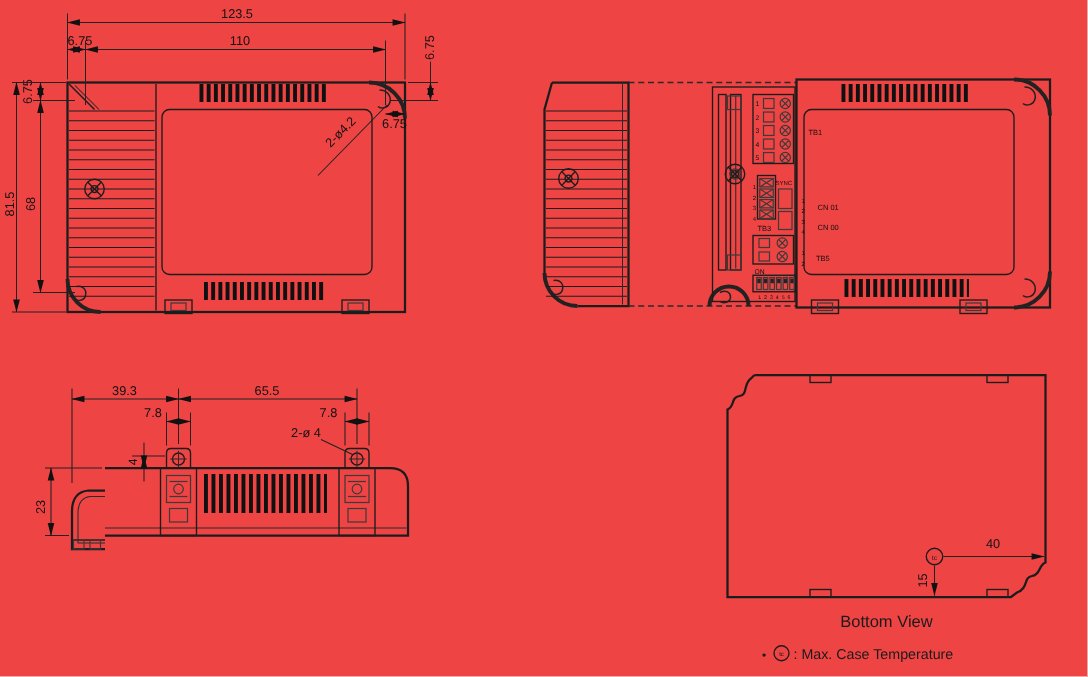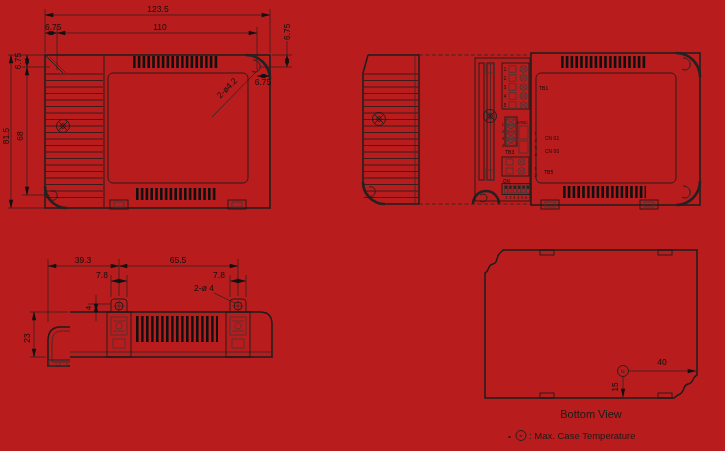--- a/index.html
+++ b/index.html
@@ -1,16 +1,16 @@
 <!DOCTYPE html>
 <html><head>
 <meta charset="utf-8">
 <style>
   html,body{margin:0;padding:0;background:#fff;}
-  .stage{position:relative;width:725px;height:451px;background:#b91c1c;overflow:hidden;
+  .stage{position:relative;width:725px;height:451px;background:#ef4444;overflow:hidden;
          font-family:"Liberation Sans",sans-serif;}
   svg{display:block;}
   .ln  {stroke:#1c1c1c;stroke-width:0.9;fill:none;}
   .ln2 {stroke:#1c1c1c;stroke-width:1.5;fill:none;}
   .fin {stroke:#1c1c1c;stroke-width:0.8;fill:none;}
   .thin{stroke:#2a2a2a;stroke-width:0.7;fill:none;}
   .dash{stroke:#2a2a2a;stroke-width:0.9;fill:none;stroke-dasharray:4 2.5;}
   .dim {stroke:#222;stroke-width:0.7;fill:none;}
   .key {stroke:#222;stroke-width:2.6;fill:none;}
   .sqg {stroke:#222;stroke-width:1;fill:none;}

